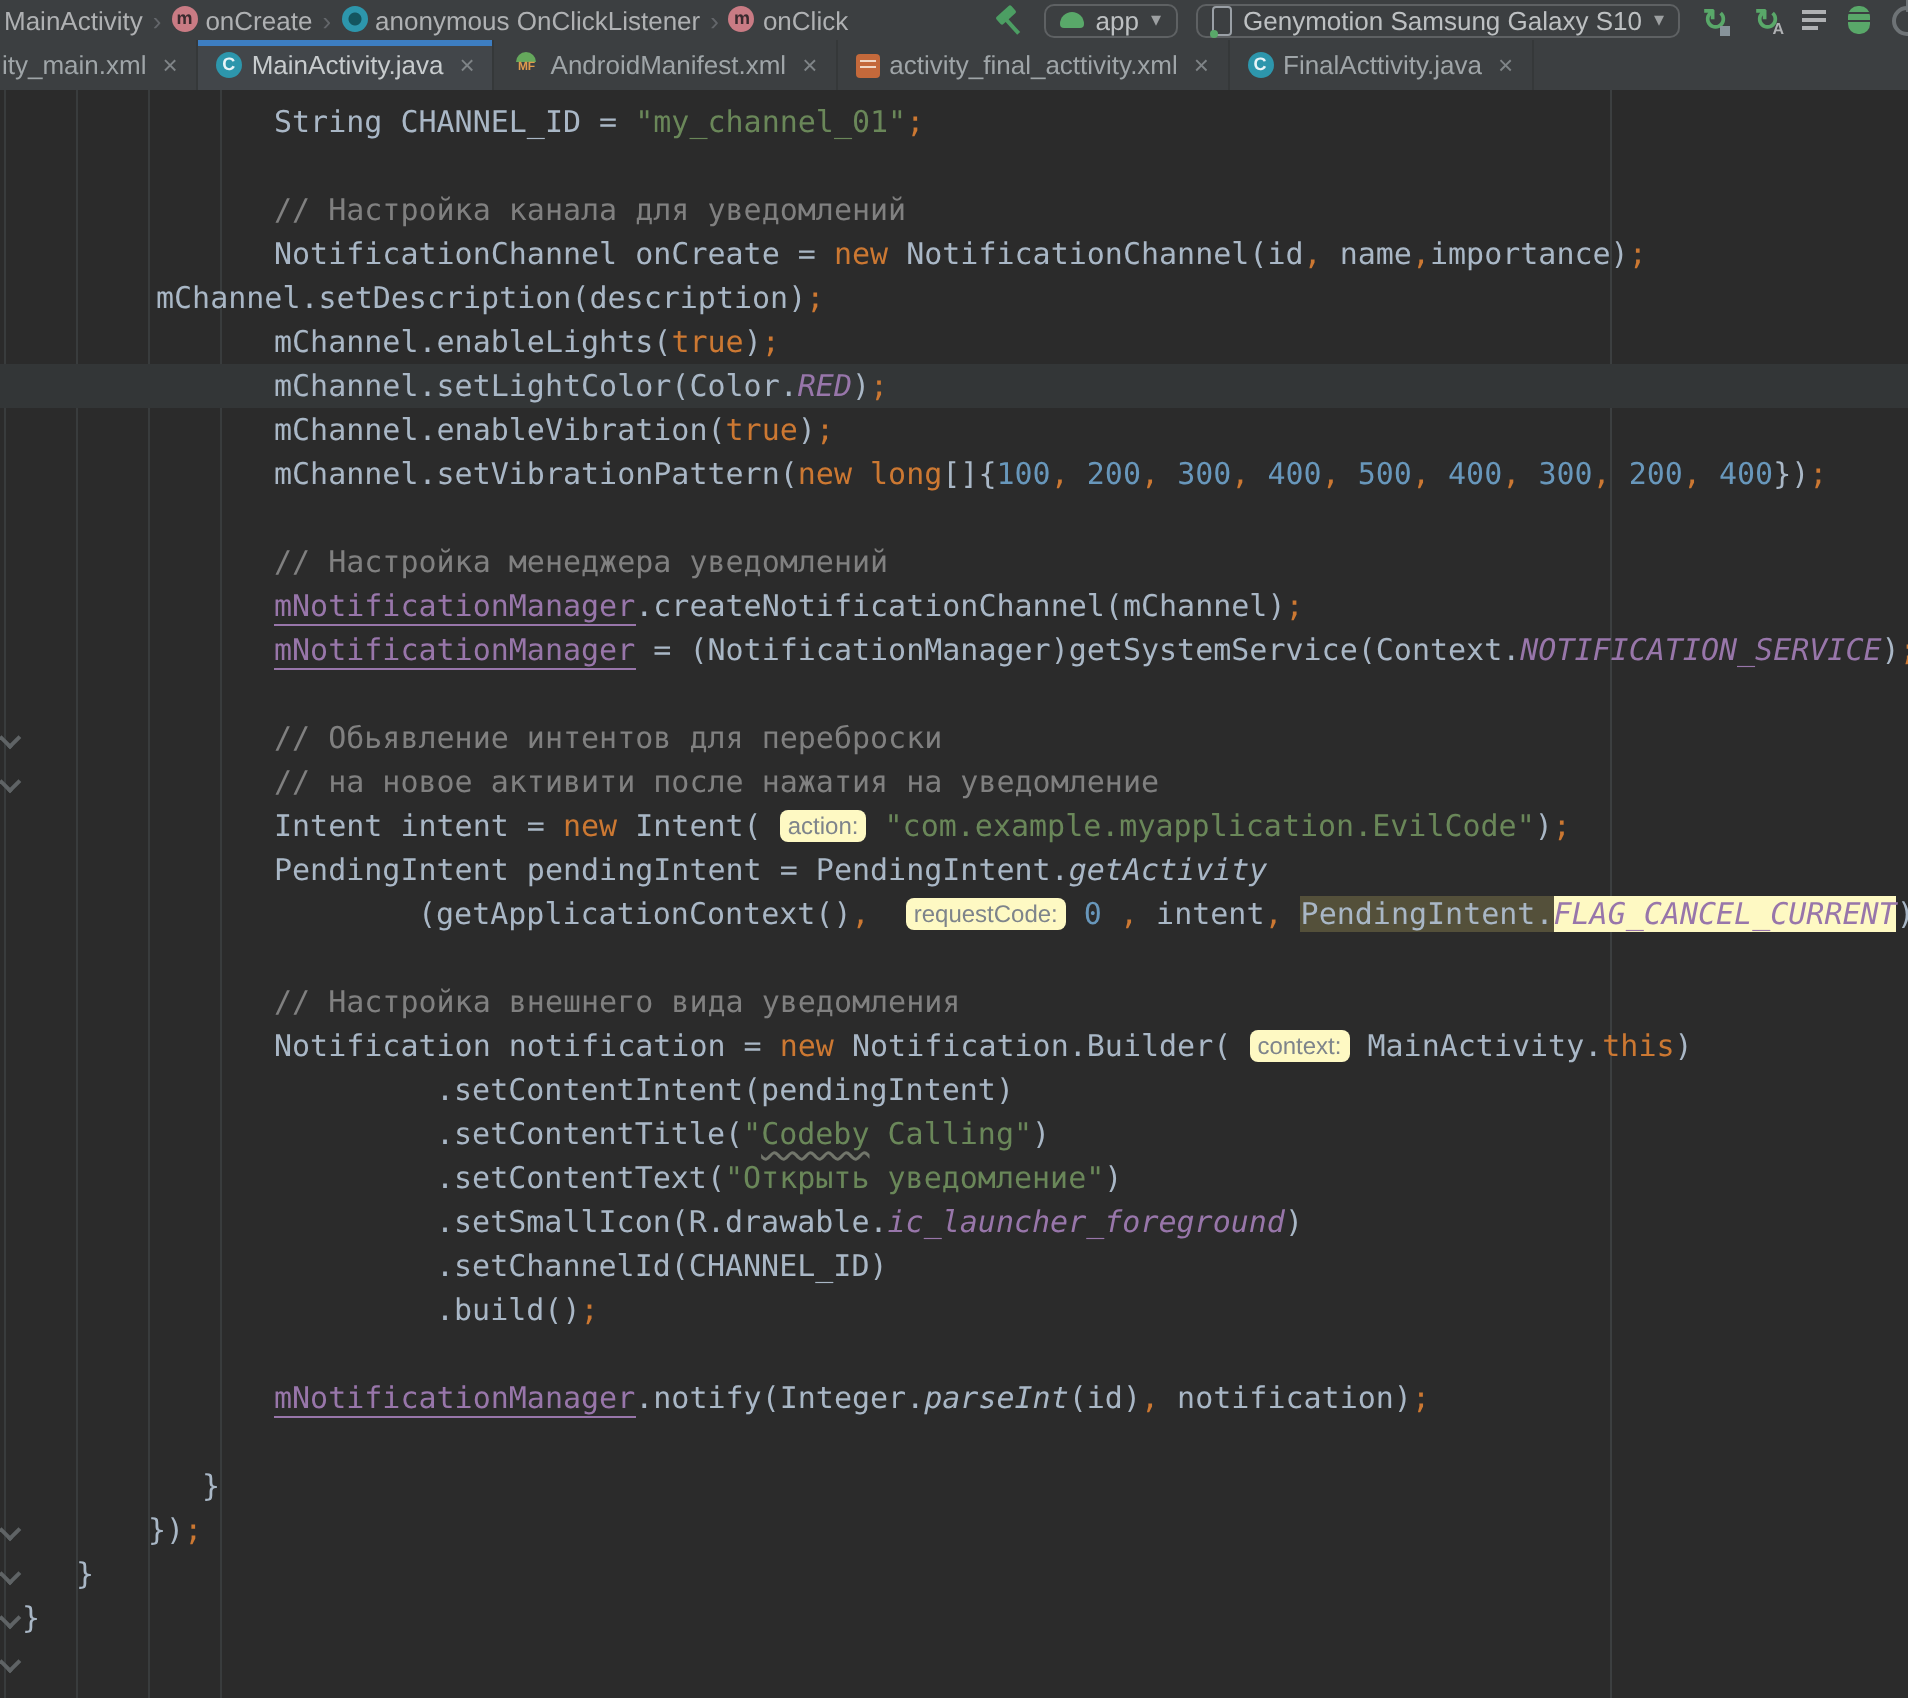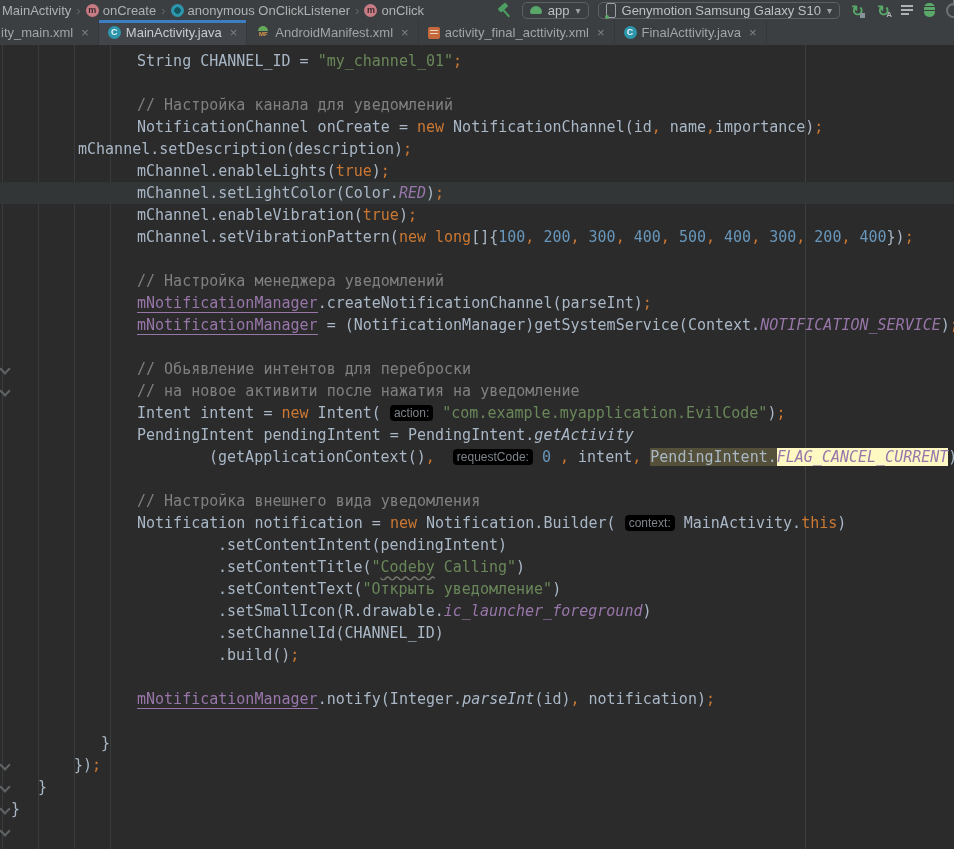--- a/index.html
+++ b/index.html
@@ -1,21 +1,21 @@
 <!DOCTYPE html>
 <html><head>
 <meta charset="utf-8">
 <style>
   html,body{margin:0;padding:0;}
   body{width:954px;height:849px;overflow:hidden;background:#2B2B2B;font-family:"Liberation Sans",sans-serif;}
 
   
   .topbar{height:20px;background:#3C3F41;display:flex;align-items:center;padding-left:2px;font-size:13px;color:#AFB1B3;white-space:nowrap;}
   .breadcrumbs{display:flex;align-items:center;}
-  .bc-item{display:inline-flex;align-items:center;gap:4px;}
+  .bc-item{display:inline-flex;gap:4px;}
   .bc-sep{color:#63666A;margin:0 5px;}
   .bc-ic{flex:none;}
   .bc-ic.method{width:13px;height:13px;border-radius:50%;background:#C97B84;color:#3A2A2E;font-size:9px;font-weight:bold;display:inline-flex;align-items:center;justify-content:center;line-height:1;}
   .bc-ic.anonymous-class{width:13px;height:13px;border-radius:50%;background:radial-gradient(circle,#14555F 0 3px,#2D96AC 3.5px);}
 
   .toolbar{margin-left:auto;display:flex;align-items:center;gap:9px;text-align:center;}
   .hammer-wrap{position:relative;width:17px;height:17px;display:inline-block;}
   .h-head{position:absolute;top:3px;left:2px;width:10px;height:5px;background:#4C9E63;border-radius:1px;transform:rotate(-42deg);}
   .h-handle{position:absolute;top:6px;left:9px;width:2px;height:10px;background:#4C9E63;transform:rotate(-42deg);}
   .combo{display:inline-flex;align-items:center;gap:6px;border:1px solid #5E6163;border-radius:5px;height:15px;padding:0 7px;color:#BDC0C2;}
@@ -59,21 +59,21 @@
 
   .tk-p{color:#A9B7C6;}
   .tk-k{color:#CC7832;}
   .tk-s{color:#6A8759;}
   .tk-st{color:#6A8759;text-decoration:underline wavy #72766B;text-underline-offset:3px;}
   .tk-n{color:#6897BB;}
   .tk-c{color:#808080;}
   .tk-f{color:#9876AA;border-bottom:1px solid #9876AA;}
   .tk-ci{color:#9876AA;font-style:italic;}
   .tk-sm{color:#A9B7C6;font-style:italic;}
-  .tk-h{background:#000000;color:#7E848B;font-size:12px;border-radius:4px;padding:1px 4px;font-family:"Liberation Sans",sans-serif;vertical-align:1px;}
+  .tk-h{background:#fef9c3;color:#7E848B;font-size:12px;border-radius:4px;padding:1px 4px;font-family:"Liberation Sans",sans-serif;vertical-align:1px;}
   .tk-pbg{color:#A9B7C6;background:#54503A;}
   .tk-cibg{color:#9876AA;font-style:italic;background:#fef9c3;}
 </style>
 </head>
 <body>
 
 <div class="topbar">
   <div class="breadcrumbs">
       <span class="bc-item">
         <span>MainActivity</span>
@@ -169,21 +169,21 @@
       <div class="code-line" style="padding-left: 2px;"></div>
       <div class="code-line" style="padding-left: 137px;"><span class="tk-c">// Настройка канала для уведомлений</span></div>
       <div class="code-line" style="padding-left: 137px;"><span class="tk-p">NotificationChannel onCreate = </span><span class="tk-k">new</span><span class="tk-p"> NotificationChannel(id</span><span class="tk-k">,</span><span class="tk-p"> name</span><span class="tk-k">,</span><span class="tk-p">importance)</span><span class="tk-k">;</span></div>
       <div class="code-line" style="padding-left: 78px;"><span class="tk-p">mChannel.setDescription(description)</span><span class="tk-k">;</span></div>
       <div class="code-line" style="padding-left: 137px;"><span class="tk-p">mChannel.enableLights(</span><span class="tk-k">true</span><span class="tk-p">)</span><span class="tk-k">;</span></div>
       <div class="code-line" style="padding-left: 137px;"><span class="tk-p">mChannel.setLightColor(Color.</span><span class="tk-ci">RED</span><span class="tk-p">)</span><span class="tk-k">;</span></div>
       <div class="code-line" style="padding-left: 137px;"><span class="tk-p">mChannel.enableVibration(</span><span class="tk-k">true</span><span class="tk-p">)</span><span class="tk-k">;</span></div>
       <div class="code-line" style="padding-left: 137px;"><span class="tk-p">mChannel.setVibrationPattern(</span><span class="tk-k">new</span><span class="tk-p"> </span><span class="tk-k">long</span><span class="tk-p">[]{</span><span class="tk-n">100</span><span class="tk-k">,</span><span class="tk-p"> </span><span class="tk-n">200</span><span class="tk-k">,</span><span class="tk-p"> </span><span class="tk-n">300</span><span class="tk-k">,</span><span class="tk-p"> </span><span class="tk-n">400</span><span class="tk-k">,</span><span class="tk-p"> </span><span class="tk-n">500</span><span class="tk-k">,</span><span class="tk-p"> </span><span class="tk-n">400</span><span class="tk-k">,</span><span class="tk-p"> </span><span class="tk-n">300</span><span class="tk-k">,</span><span class="tk-p"> </span><span class="tk-n">200</span><span class="tk-k">,</span><span class="tk-p"> </span><span class="tk-n">400</span><span class="tk-p">})</span><span class="tk-k">;</span></div>
       <div class="code-line" style="padding-left: 2px;"></div>
       <div class="code-line" style="padding-left: 137px;"><span class="tk-c">// Настройка менеджера уведомлений</span></div>
-      <div class="code-line" style="padding-left: 137px;"><span class="tk-f">mNotificationManager</span><span class="tk-p">.createNotificationChannel(parseInt)</span><span class="tk-k">;</span></div>
+      <div class="code-line" style="padding-left: 137px;"><span class="tk-f">mNotificationManager</span><span class="tk-p">.createNotificationChannel(mChannel)</span><span class="tk-k">;</span></div>
       <div class="code-line" style="padding-left: 137px;"><span class="tk-f">mNotificationManager</span><span class="tk-p"> = (NotificationManager)getSystemService(Context.</span><span class="tk-ci">NOTIFICATION_SERVICE</span><span class="tk-p">)</span><span class="tk-k">;</span></div>
       <div class="code-line" style="padding-left: 2px;"></div>
       <div class="code-line" style="padding-left: 137px;"><span class="tk-c">// Обьявление интентов для переброски</span></div>
       <div class="code-line" style="padding-left: 137px;"><span class="tk-c">// на новое активити после нажатия на уведомление</span></div>
       <div class="code-line" style="padding-left: 137px;"><span class="tk-p">Intent intent = </span><span class="tk-k">new</span><span class="tk-p"> Intent( </span><span class="tk-h">action:</span><span class="tk-p"> </span><span class="tk-s">"com.example.myapplication.EvilCode"</span><span class="tk-p">)</span><span class="tk-k">;</span></div>
       <div class="code-line" style="padding-left: 137px;"><span class="tk-p">PendingIntent pendingIntent = PendingIntent.</span><span class="tk-sm">getActivity</span></div>
       <div class="code-line" style="padding-left: 209px;"><span class="tk-p">(getApplicationContext()</span><span class="tk-k">,</span><span class="tk-p">  </span><span class="tk-h">requestCode:</span><span class="tk-p"> </span><span class="tk-n">0</span><span class="tk-p"> </span><span class="tk-k">,</span><span class="tk-p"> intent</span><span class="tk-k">,</span><span class="tk-p"> </span><span class="tk-pbg">PendingIntent.</span><span class="tk-cibg">FLAG_CANCEL_CURRENT</span><span class="tk-p">)</span></div>
       <div class="code-line" style="padding-left: 2px;"></div>
       <div class="code-line" style="padding-left: 137px;"><span class="tk-c">// Настройка внешнего вида уведомления</span></div>
       <div class="code-line" style="padding-left: 137px;"><span class="tk-p">Notification notification = </span><span class="tk-k">new</span><span class="tk-p"> Notification.Builder( </span><span class="tk-h">context:</span><span class="tk-p"> MainActivity.</span><span class="tk-k">this</span><span class="tk-p">)</span></div>

